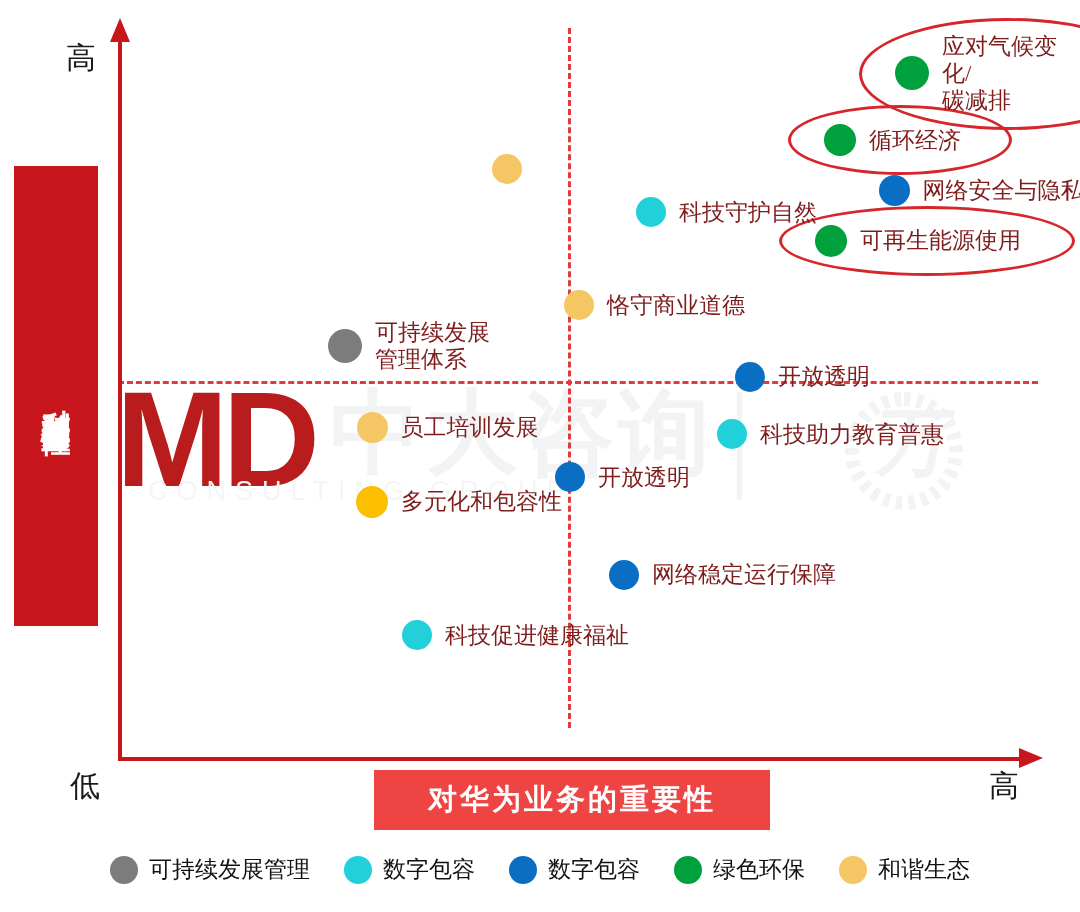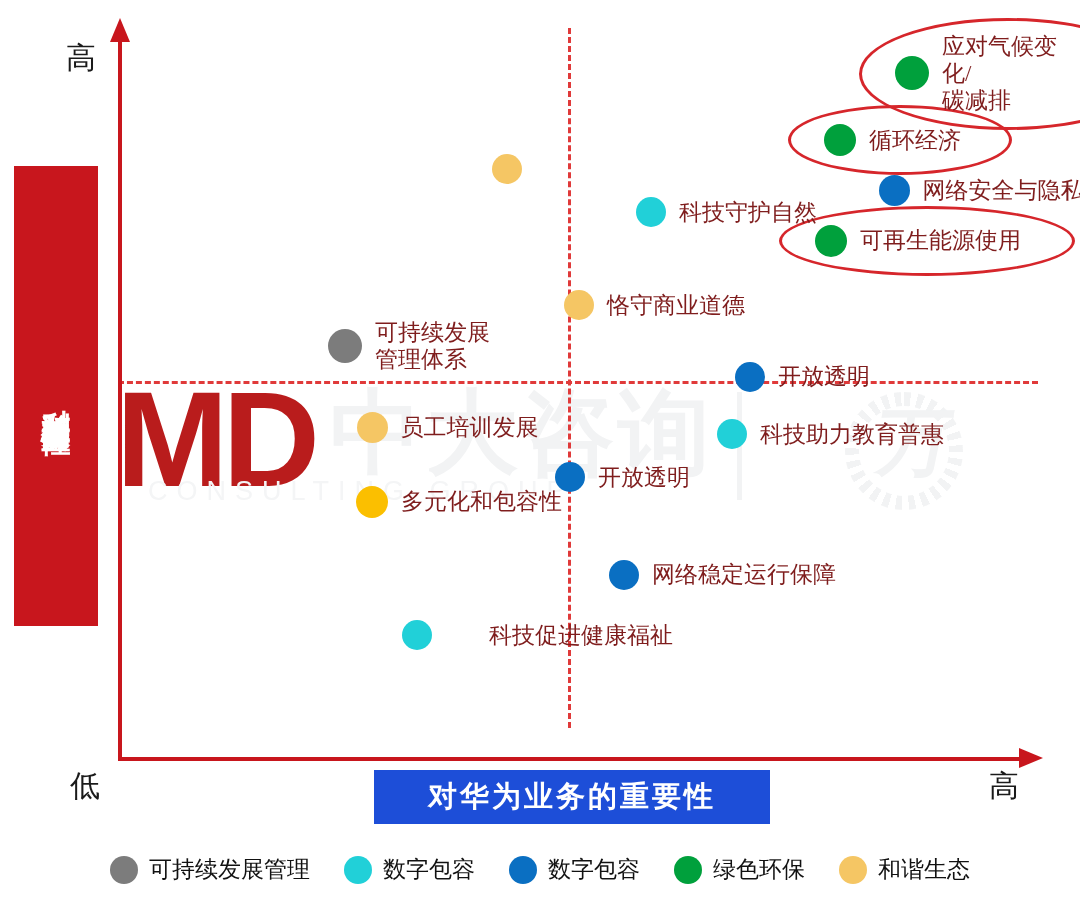--- a/index.html
+++ b/index.html
@@ -145,22 +145,22 @@
     z-index: 5;
   }
   #y-axis-title span {
     writing-mode: vertical-rl;
     text-orientation: upright;
     white-space: nowrap;
   }
   #x-axis-title {
     position: absolute;
     left: 374px; top: 770px;
-    width: 396px; height: 54px;
-    background: #1d4ed8;
+    width: 396px; height: 60px;
+    background: #ef4444;
     color: #ffffff;
     font-size: 29px;
     font-weight: 700;
     letter-spacing: 3px;
     display: flex;
     align-items: center;
     justify-content: center;
     z-index: 5;
   }
 
@@ -295,21 +295,21 @@
         <div class="plabel">开放透明</div>
       </div>
       <div class="point" style="left: 356px; top: 486px;">
         <div class="dot" style="width: 32px; height: 32px; background: rgb(251, 191, 0);"></div>
         <div class="plabel">多元化和包容性</div>
       </div>
       <div class="point" style="left: 609px; top: 560px;">
         <div class="dot" style="width: 30px; height: 30px; background: rgb(10, 111, 194);"></div>
         <div class="plabel">网络稳定运行保障</div>
       </div>
-      <div class="point" style="left: 402px; top: 620.11px; gap: 44px;">
+      <div class="point" style="left: 402px; top: 620.11px;">
         <div class="dot" style="width: 30px; height: 30px; background: rgb(33, 208, 216);"></div>
         <div class="plabel">科技促进健康福祉</div>
       </div>
     </div>
 
   <div id="ellipse-layer">
       <div class="ellipse" style="width: 298px; height: 112px; left: 859px; top: 17.51px;"></div>
       <div class="ellipse" style="width: 224px; height: 70px; left: 788px; top: 105.38px;"></div>
       <div class="ellipse" style="width: 296px; height: 70px; left: 779px; top: 205.76px;"></div>
     </div>

